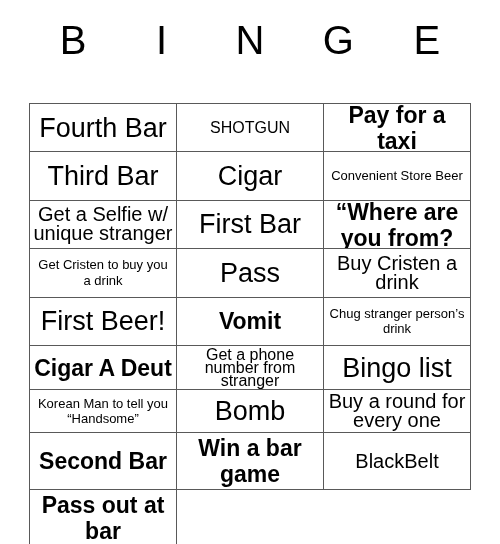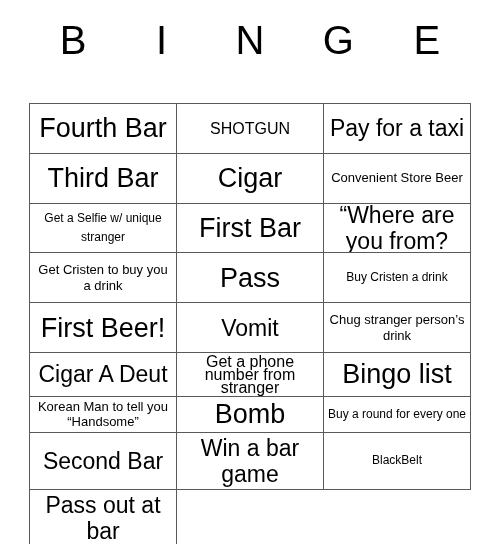--- a/index.html
+++ b/index.html
@@ -74,22 +74,22 @@
     background: #ffffff;
   }
   .cell span {
     display: block;
     width: 100%;
     word-wrap: break-word;
   }
 
   
   .sz-xl span { font-size: 27px; line-height: 30px; }
-  .sz-lg span { font-size: 23px; line-height: 26px; }
-  .sz-md span { font-size: 12px; line-height: 19px; }
+  .sz-lg span { font-size: 23px; line-height: 26px; font-weight: bold; }
+  .sz-md span { font-size: 20px; line-height: 19px; }
   .sz-sm span { font-size: 13px; line-height: 15.5px; }
   .sz-xs span { font-size: 16px; line-height: 13px; }
 </style>
 </head>
 <body>
 
 <div id="card">
 
   <div id="header-row">
     <div class="header-letter">B</div>

